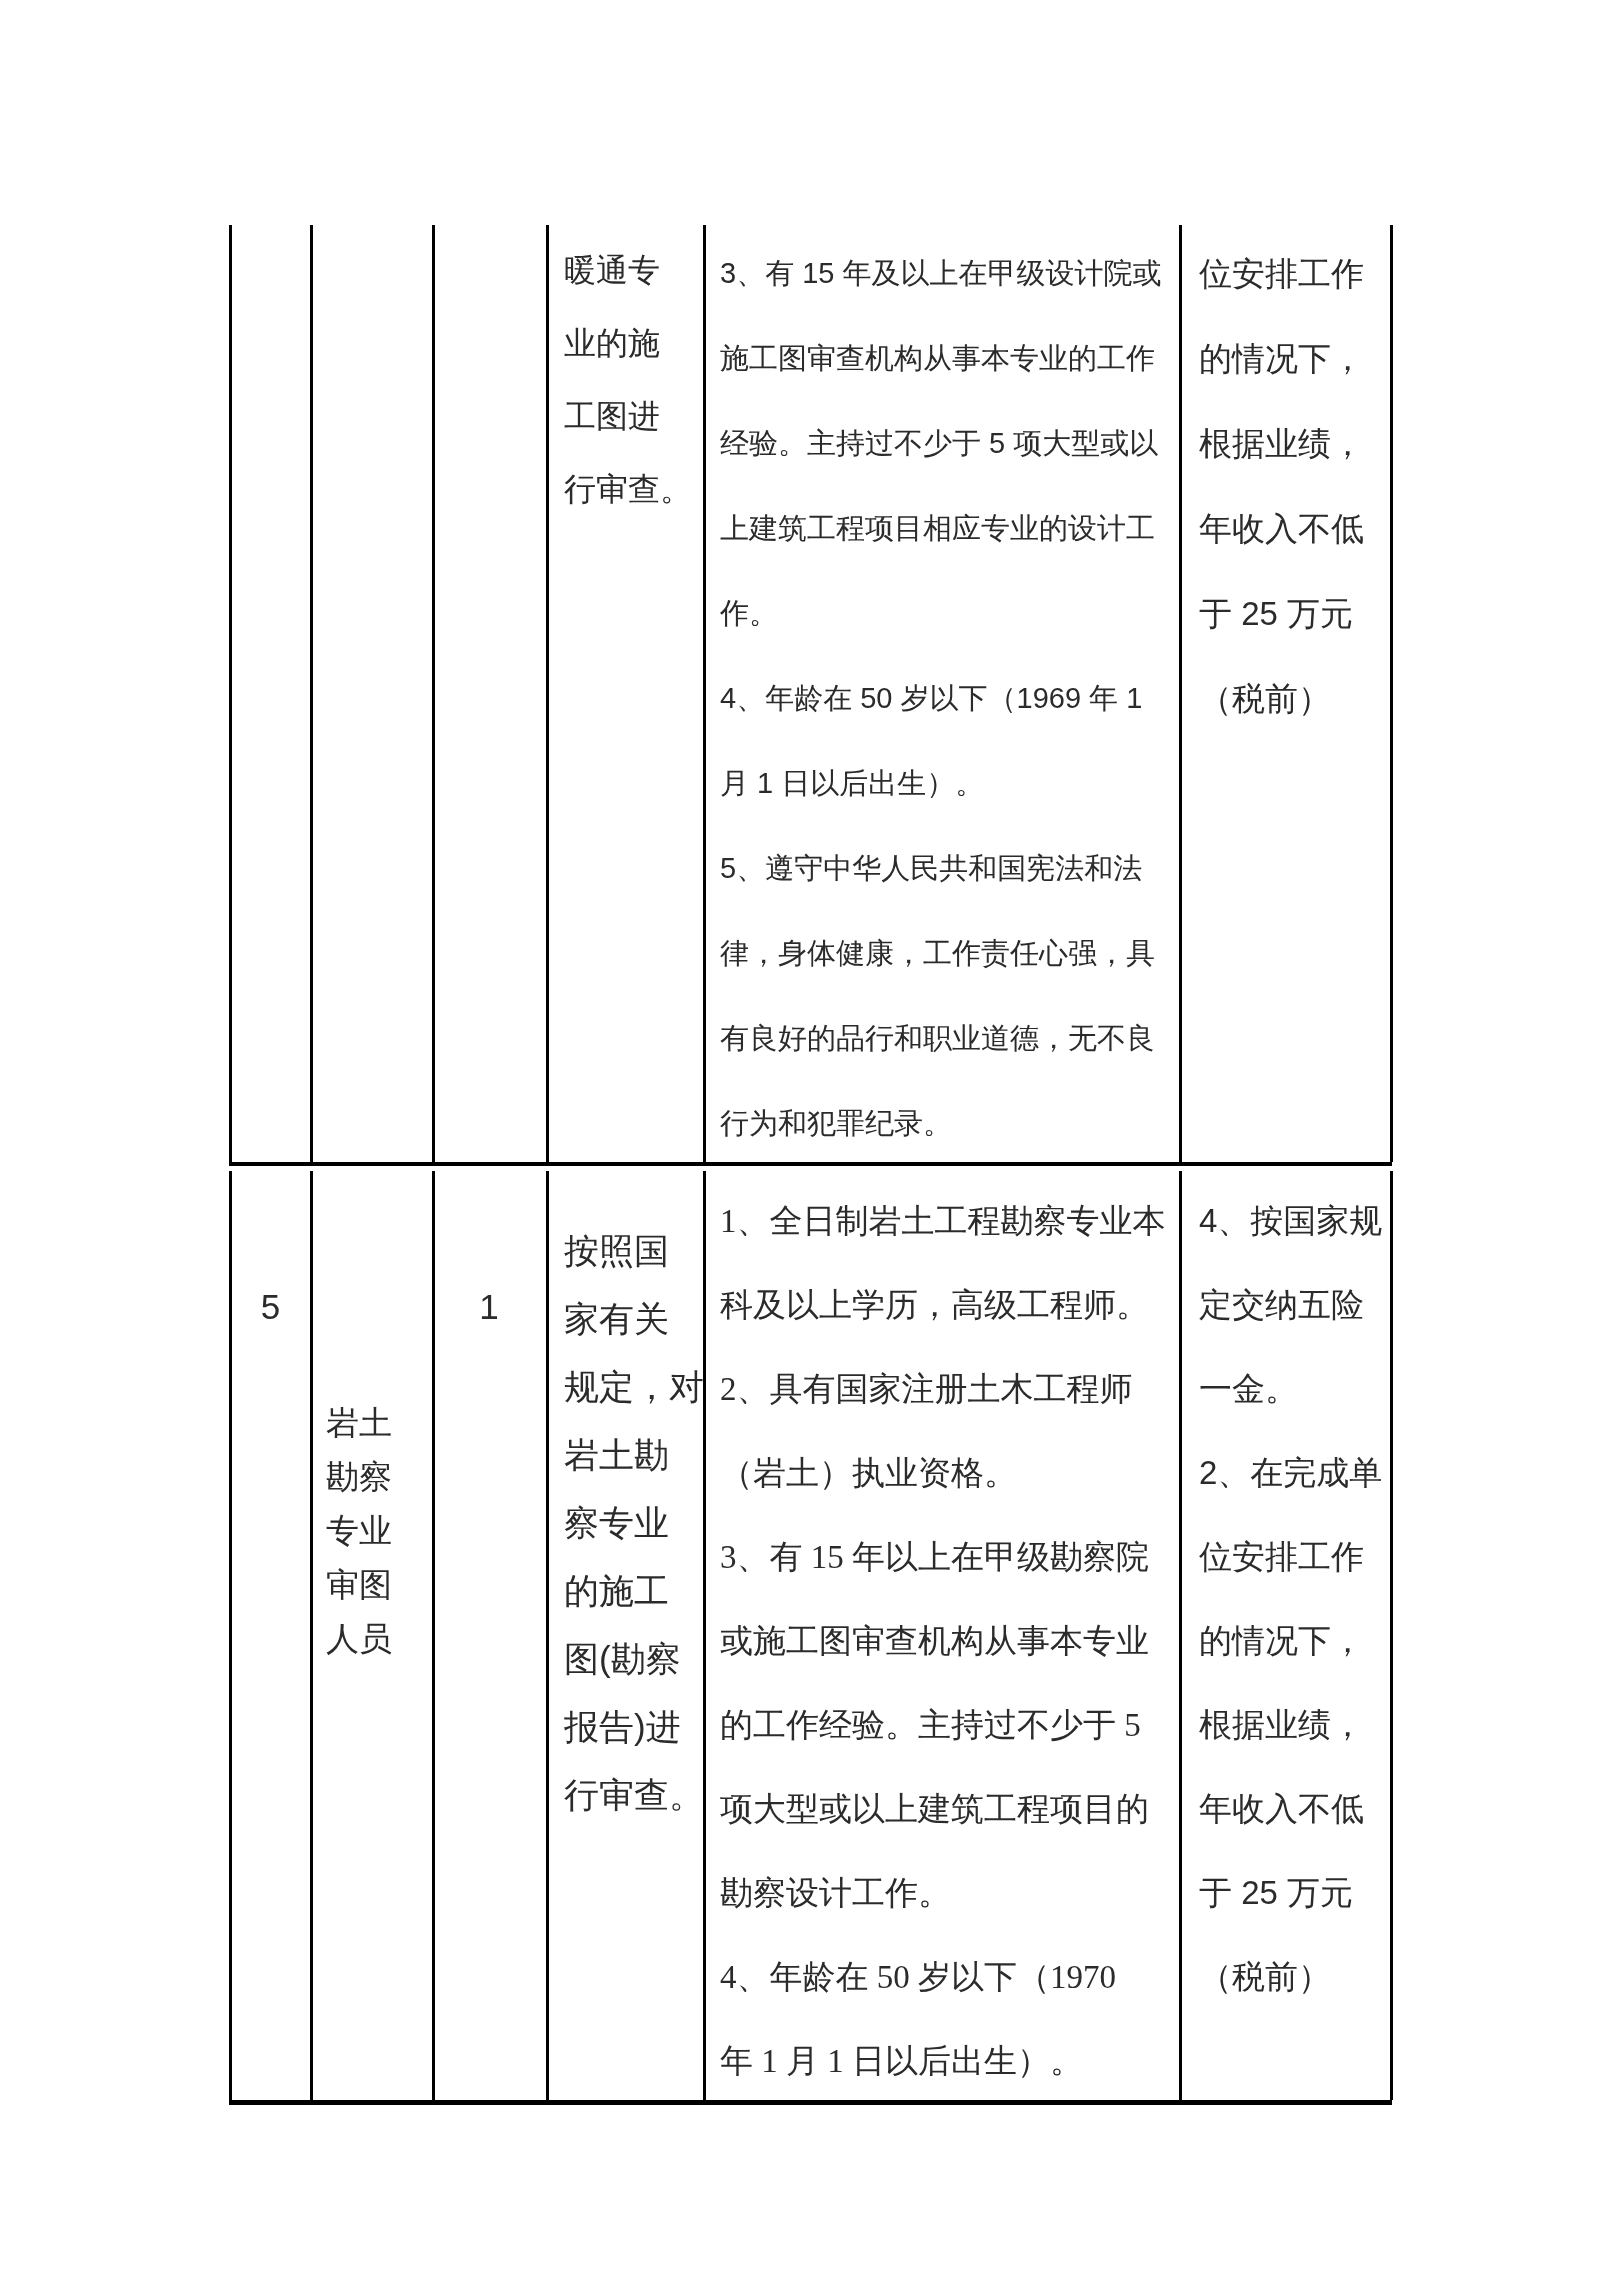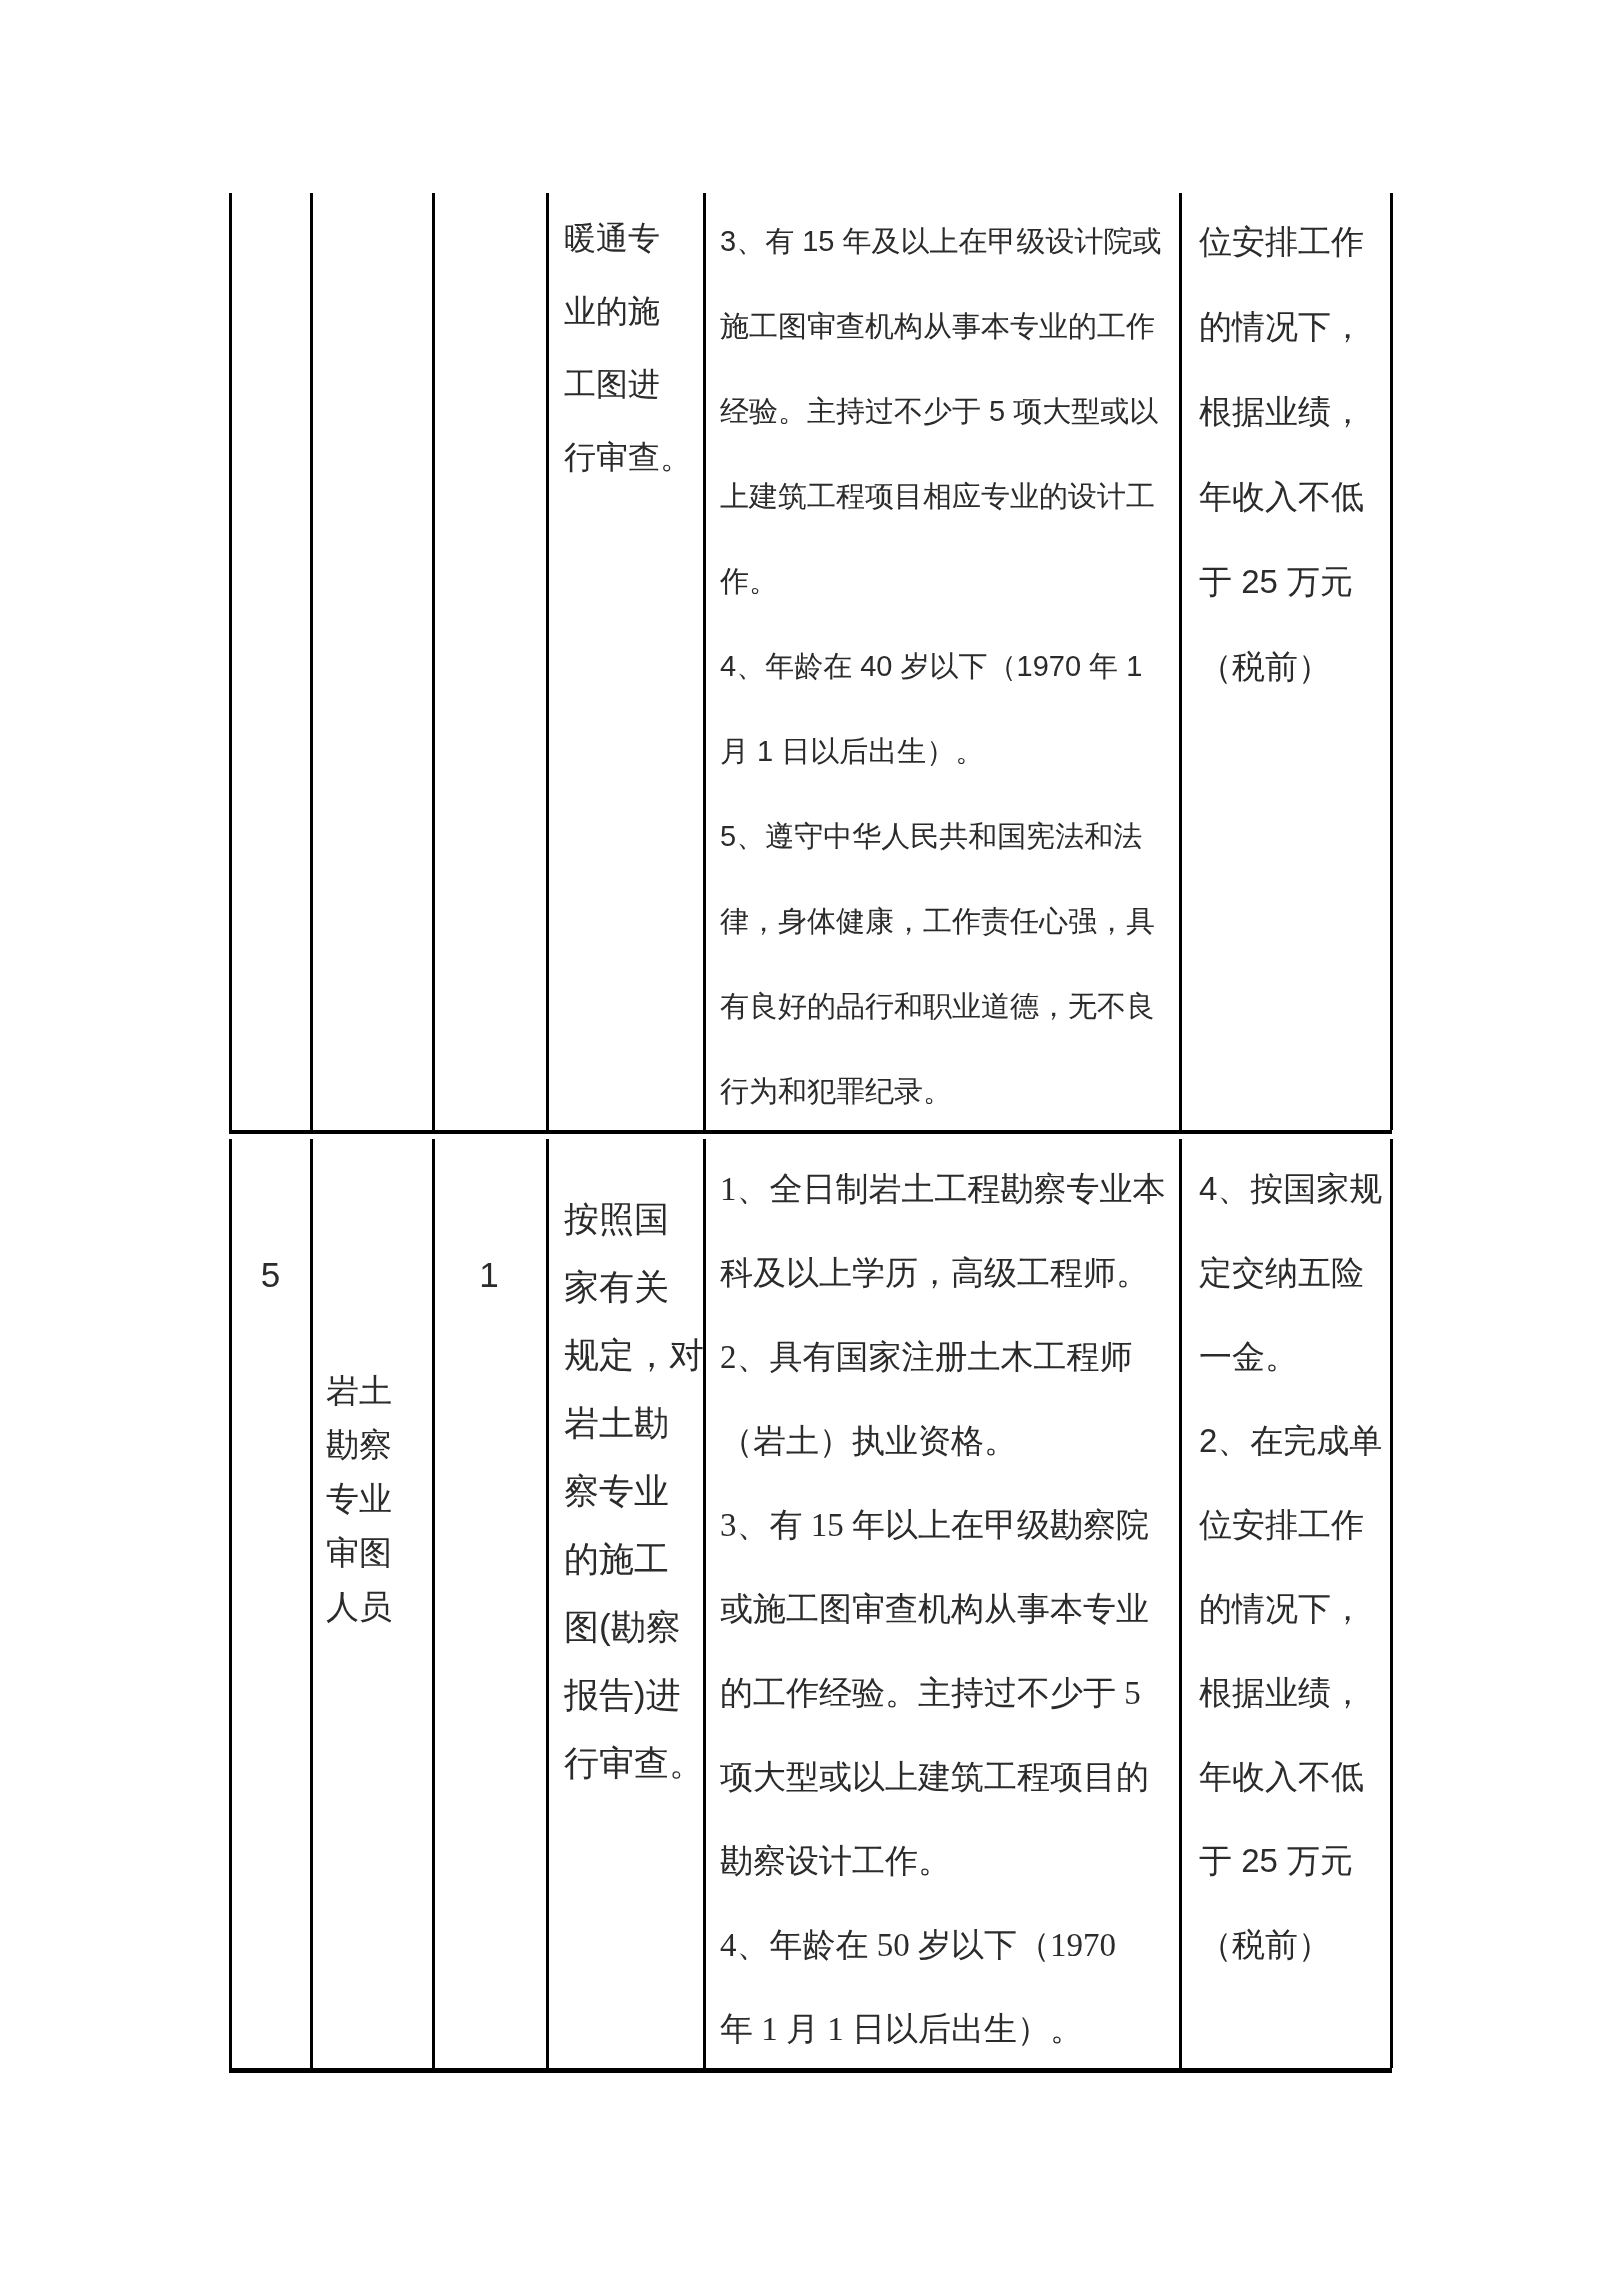--- a/index.html
+++ b/index.html
@@ -8,20 +8,21 @@
     background: #ffffff;
   }
   .page {
     position: relative;
     width: 1621px;
     height: 2190px;
     background: #ffffff;
     font-family: "Liberation Sans", "DejaVu Sans", sans-serif;
     color: #2b2b2b;
     overflow: hidden;
+    margin-top: 32px;
   }
   .gridline {
     position: absolute;
     background: #000000;
   }
   .cell {
     position: absolute;
     white-space: pre;
     color: #2b2b2b;
     text-align: left;
@@ -68,21 +69,21 @@
     <div class="cell r1c4">暖通专
 业的施
 工图进
 行审查。</div>
 
     <div class="cell r1c5">3、有 15 年及以上在甲级设计院或
 施工图审查机构从事本专业的工作
 经验。主持过不少于 5 项大型或以
 上建筑工程项目相应专业的设计工
 作。
-4、年龄在 40 岁以下（1970 年 1
+4、年龄在 50 岁以下（1969 年 1
 月 1 日以后出生）。
 5、遵守中华人民共和国宪法和法
 律，身体健康，工作责任心强，具
 有良好的品行和职业道德，无不良
 行为和犯罪纪录。</div>
 
     <div class="cell r1c6">位安排工作
 的情况下，
 根据业绩，
 年收入不低

